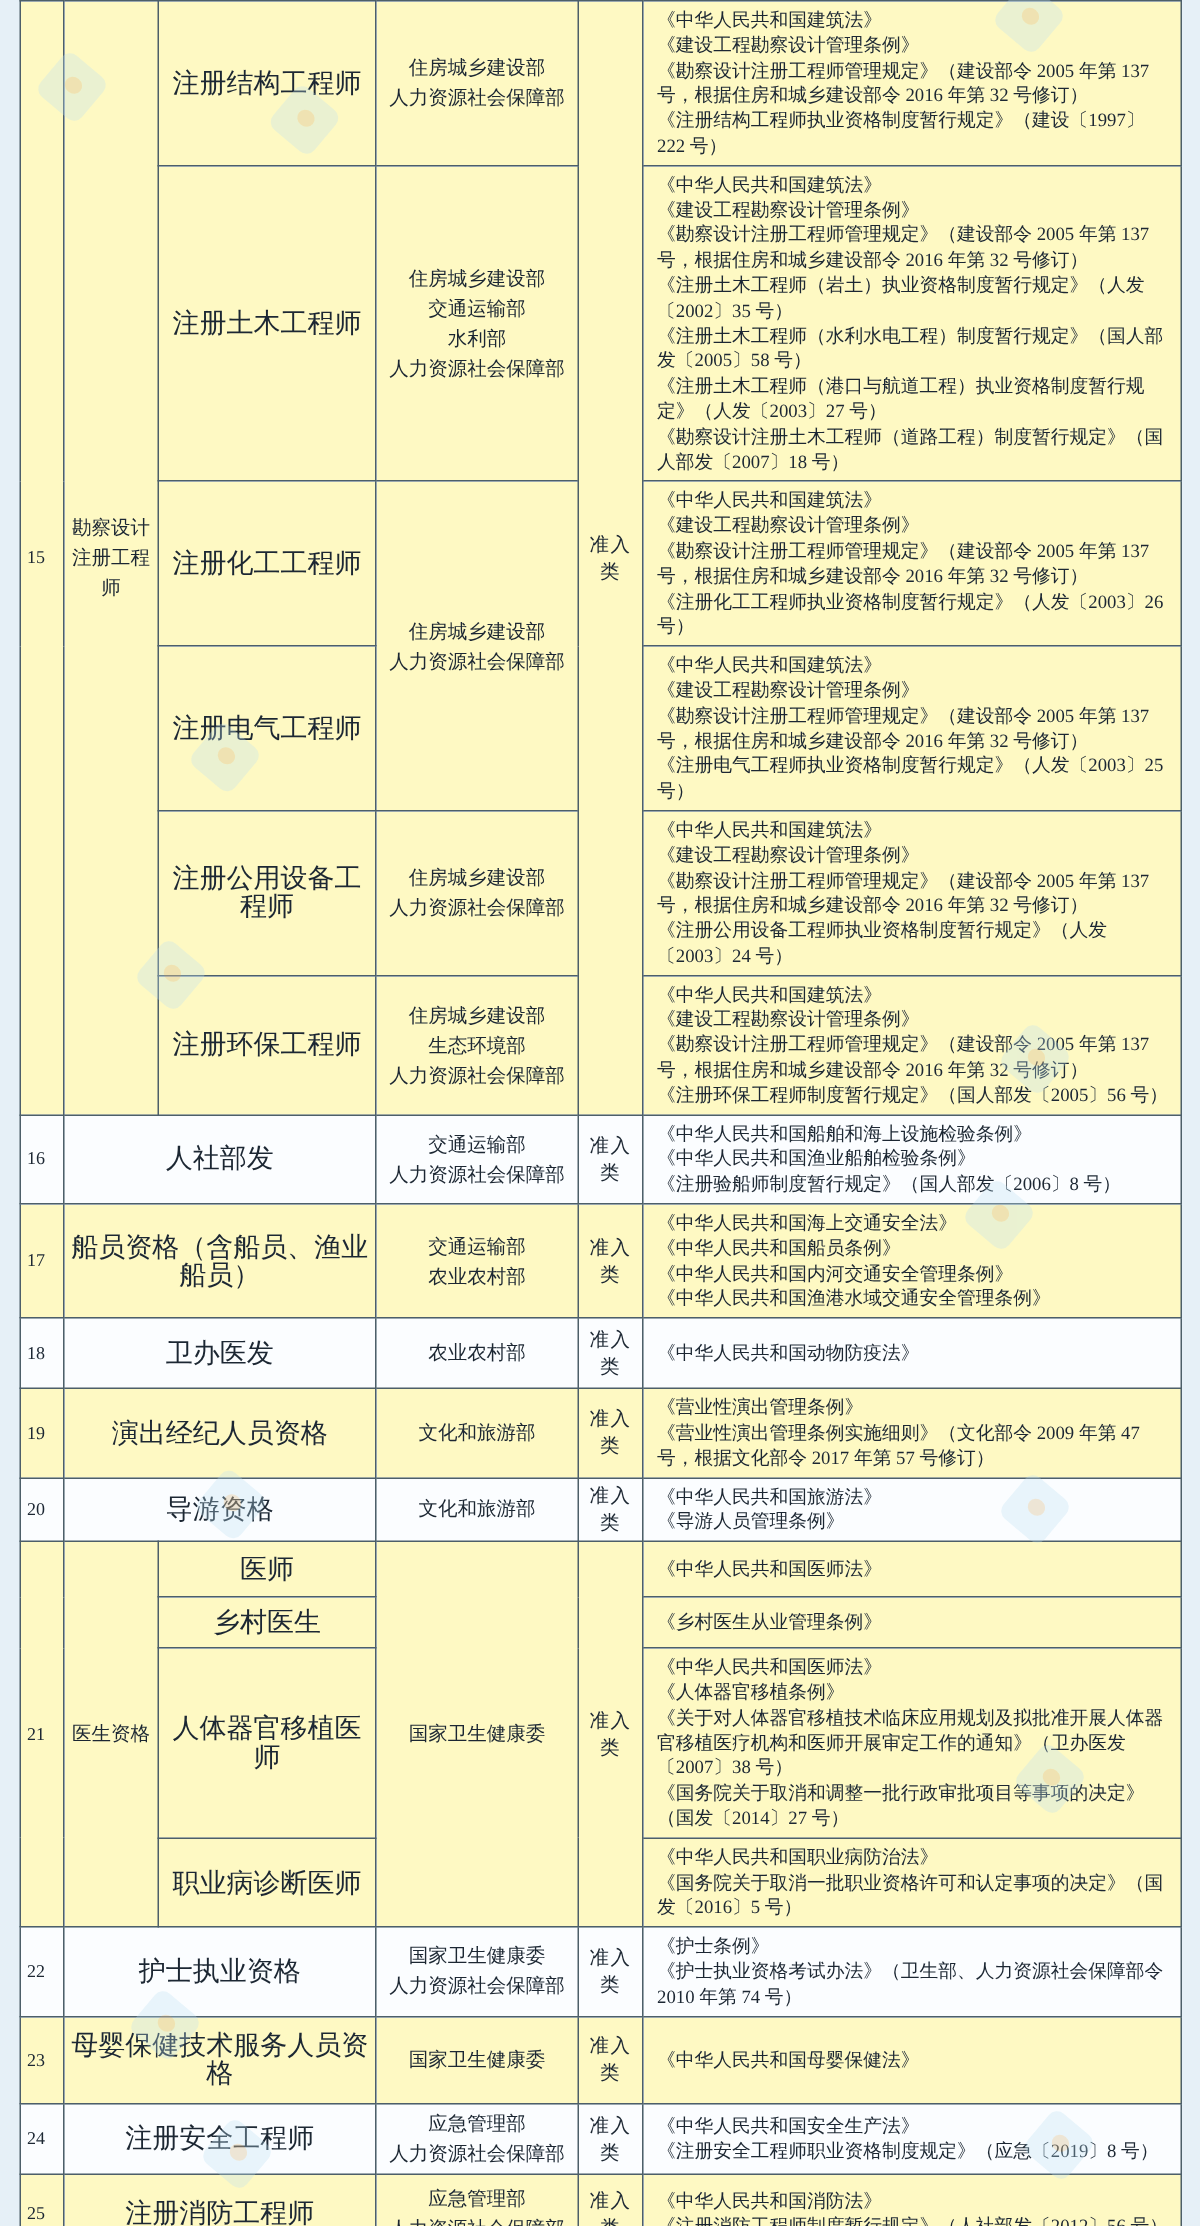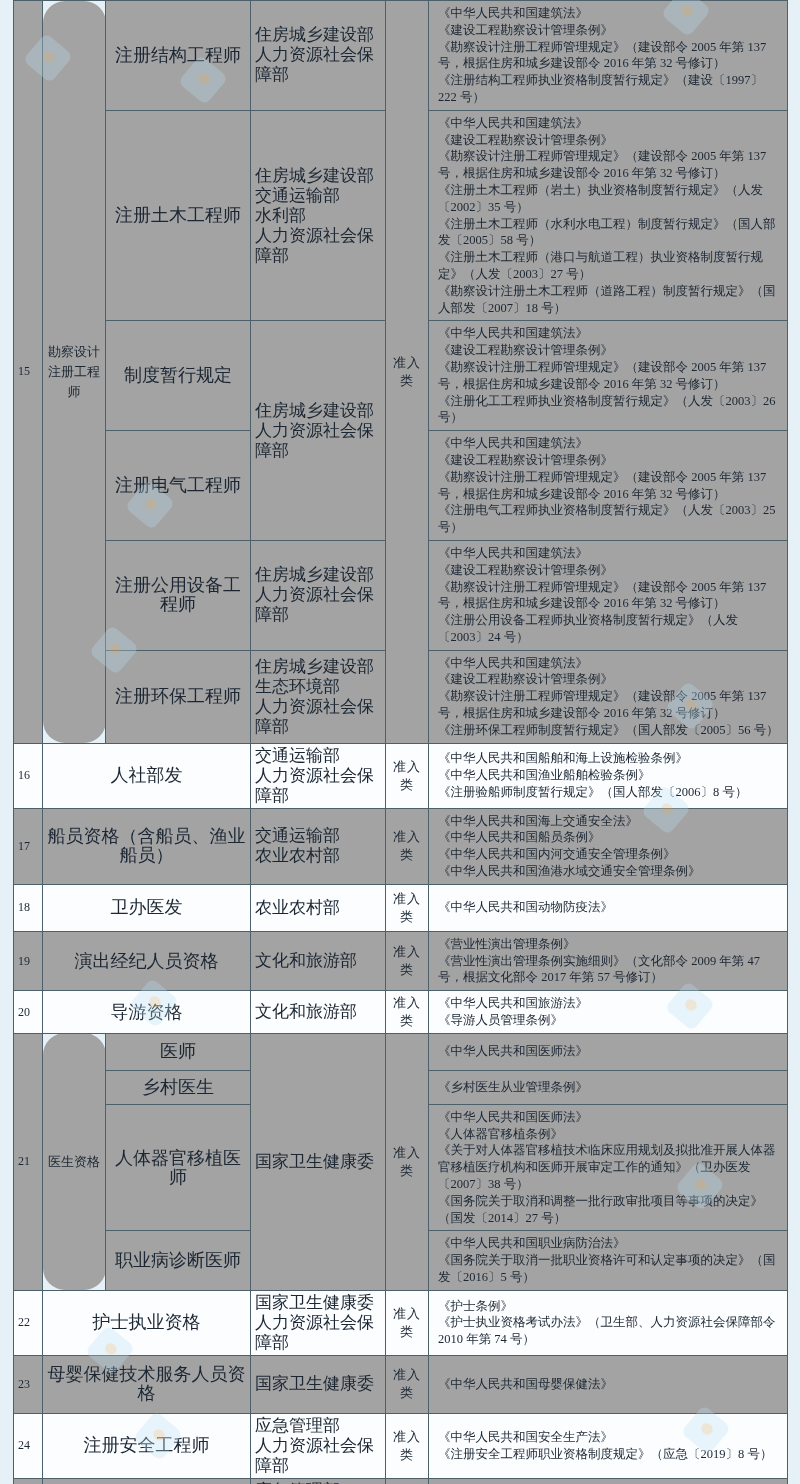--- a/index.html
+++ b/index.html
@@ -12,26 +12,26 @@
   table.qual{
     position:absolute;left:13px;top:0;width:774px;
     border-collapse:collapse;table-layout:fixed;
   }
   td{
     border:1px solid #4d5f69;
     vertical-align:middle;
     padding:2px 4px;
     overflow:hidden;
   }
-  tr.blue td{background:#a3a3a3;}
+  tr.blue td{background:#fef9c3;}
   tr.white td{background:#fbfdff;}
   .c-no{font-size:12px;}
-  .c-group{text-align:center;font-size:13px;line-height:20px;padding:2px 5px;border-radius:22px;}
+  .c-group{text-align:center;font-size:13px;line-height:20px;padding:2px 5px;}
   .c-sub,.c-name{text-align:center;font-size:18px;line-height:19px;white-space:pre-line;margin-top:40px;}
-  .c-dept{text-align:left;font-size:17px;line-height:20px;white-space:pre-line;}
+  .c-dept{text-align:center;font-size:13px;line-height:20px;white-space:pre-line;}
   .c-type{text-align:center;font-size:13px;letter-spacing:1px;font-family:Liberation Serif, serif;}
   .c-basis{
     text-align:left;font-size:12.5px;line-height:16.8px;
     padding:4px 8px 4px 9px;white-space:pre-line;
   }
   
   .wm{
     position:absolute;width:36px;height:36px;border-radius:7px;
     background:rgba(188,224,242,0.55);
     transform:rotate(40deg);
@@ -76,21 +76,21 @@
 人力资源社会保障部</td>
       <td class="c-basis">《中华人民共和国建筑法》
 《建设工程勘察设计管理条例》
 《勘察设计注册工程师管理规定》（建设部令 2005 年第 137 号，根据住房和城乡建设部令 2016 年第 32 号修订）
 《注册土木工程师（岩土）执业资格制度暂行规定》（人发〔2002〕35 号）
 《注册土木工程师（水利水电工程）制度暂行规定》（国人部发〔2005〕58 号）
 《注册土木工程师（港口与航道工程）执业资格制度暂行规定》（人发〔2003〕27 号）
 《勘察设计注册土木工程师（道路工程）制度暂行规定》（国人部发〔2007〕18 号）</td>
     </tr>
     <tr class="blue" style="height:80px">
-      <td class="c-sub">制度暂行规定</td>
+      <td class="c-sub">注册化工工程师</td>
       <td class="c-dept" rowspan="2">住房城乡建设部
 人力资源社会保障部</td>
       <td class="c-basis">《中华人民共和国建筑法》
 《建设工程勘察设计管理条例》
 《勘察设计注册工程师管理规定》（建设部令 2005 年第 137 号，根据住房和城乡建设部令 2016 年第 32 号修订）
 《注册化工工程师执业资格制度暂行规定》（人发〔2003〕26 号）</td>
     </tr>
     <tr class="blue" style="height:83px">
       <td class="c-sub">注册电气工程师</td>
       <td class="c-basis">《中华人民共和国建筑法》

